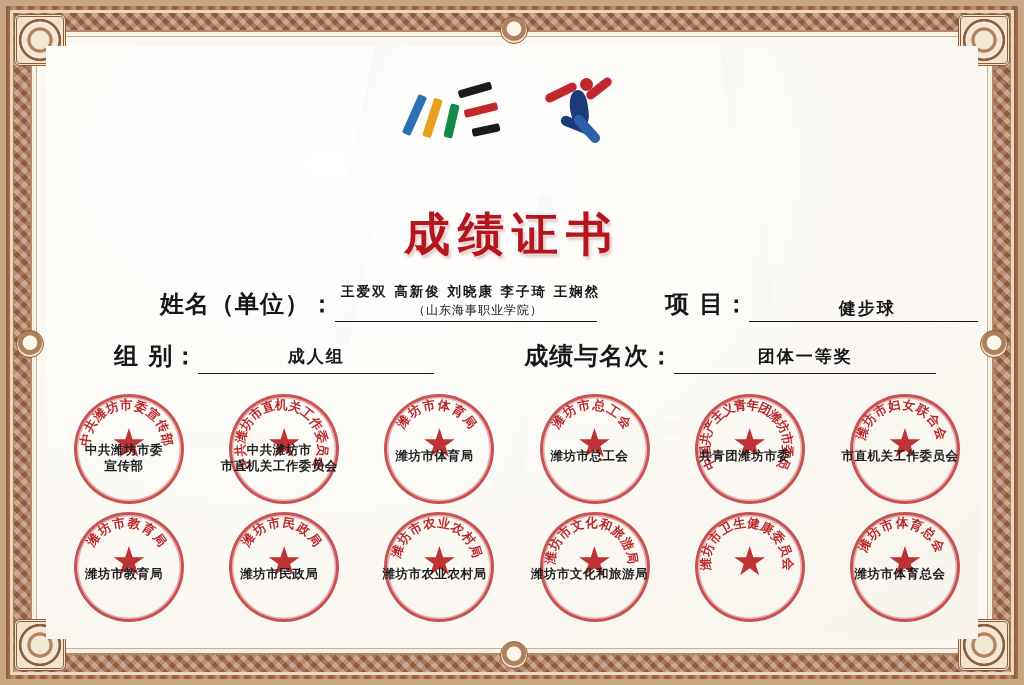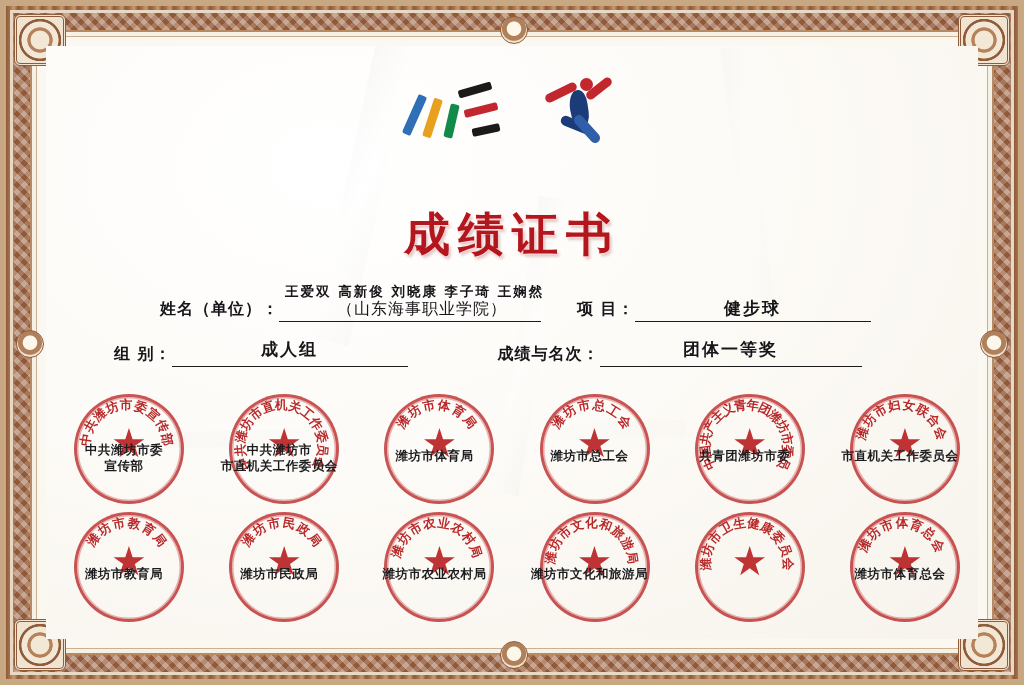--- a/index.html
+++ b/index.html
@@ -213,41 +213,41 @@
   .field-row.r1 { top: 0; }
   .field-row.r2 { top: 58px; }
 
   .field {
     display: flex;
     align-items: flex-end;
   }
   .f-label {
     font-family: "DejaVu Serif", "Liberation Serif", serif;
     font-weight: bold;
-    font-size: 16px;
+    font-size: 24px;
     color: #16161a;
     white-space: nowrap;
     padding-bottom: 2px;
     letter-spacing: 1px;
   }
   .f-value {
     border-bottom: 1.6px solid #1b1b1b;
     text-align: center;
     font-family: "DejaVu Serif", "Liberation Serif", serif;
     color: #16161a;
     padding: 0 6px 2px 6px;
     line-height: 1.15;
   }
   .f-value .line1 { font-size: 13.5px; font-weight: bold; letter-spacing: 2px; white-space: nowrap; }
-  .f-value .line2 { font-size: 16px; letter-spacing: 1px; white-space: nowrap; margin-left: 24px; }
+  .f-value .line2 { font-size: 12px; letter-spacing: 1px; white-space: nowrap; margin-left: 24px; }
   .f-value .single { font-size: 17px; font-weight: bold; letter-spacing: 2px; white-space: nowrap; }
 
   .name-field   { margin-left: 90px; }
   .name-field .f-value { width: 250px; }
-  .event-field  { margin-left: 36px; }
+  .event-field  { margin-left: 68px; }
   .event-field .f-value { width: 224px; }
 
   .result-field { margin-left: 90px; }
   .result-field .f-value { width: 250px; padding-bottom: 6px; }
   .group-field  { margin-left: 44px; }
   .group-field .f-value { width: 224px; padding-bottom: 6px; }
 
   
   .seals {
     position: absolute;

